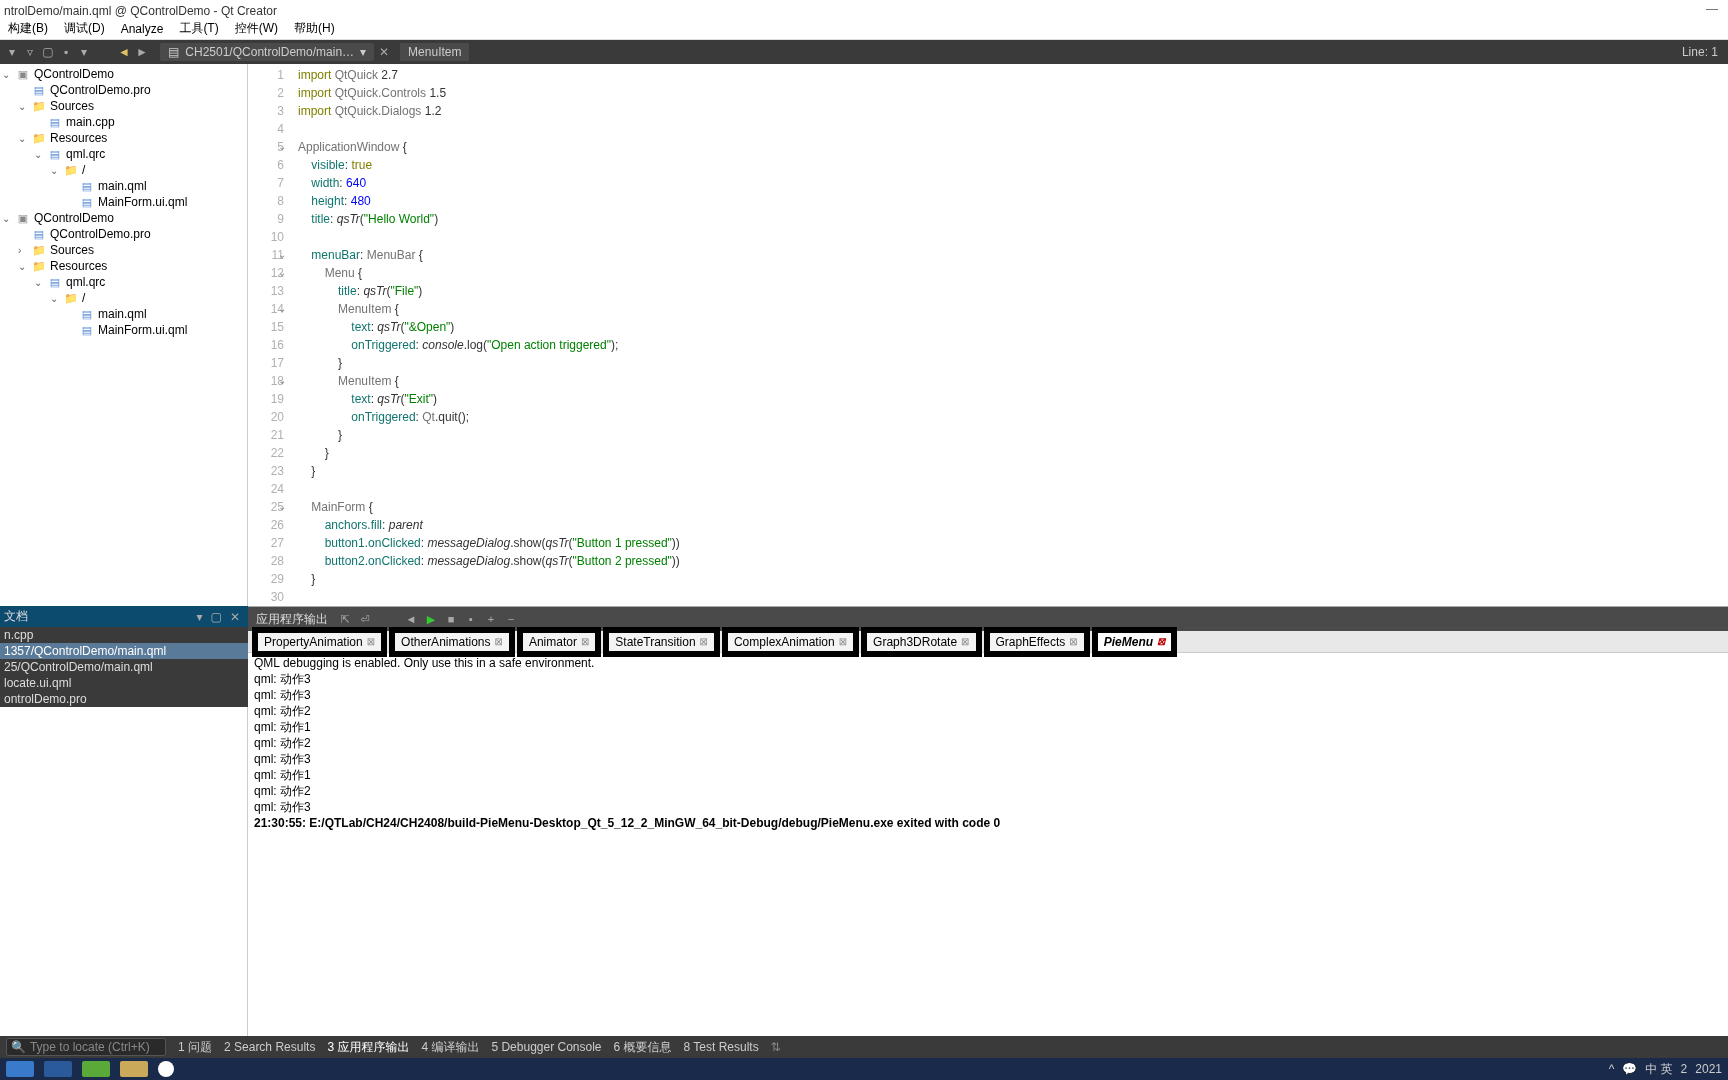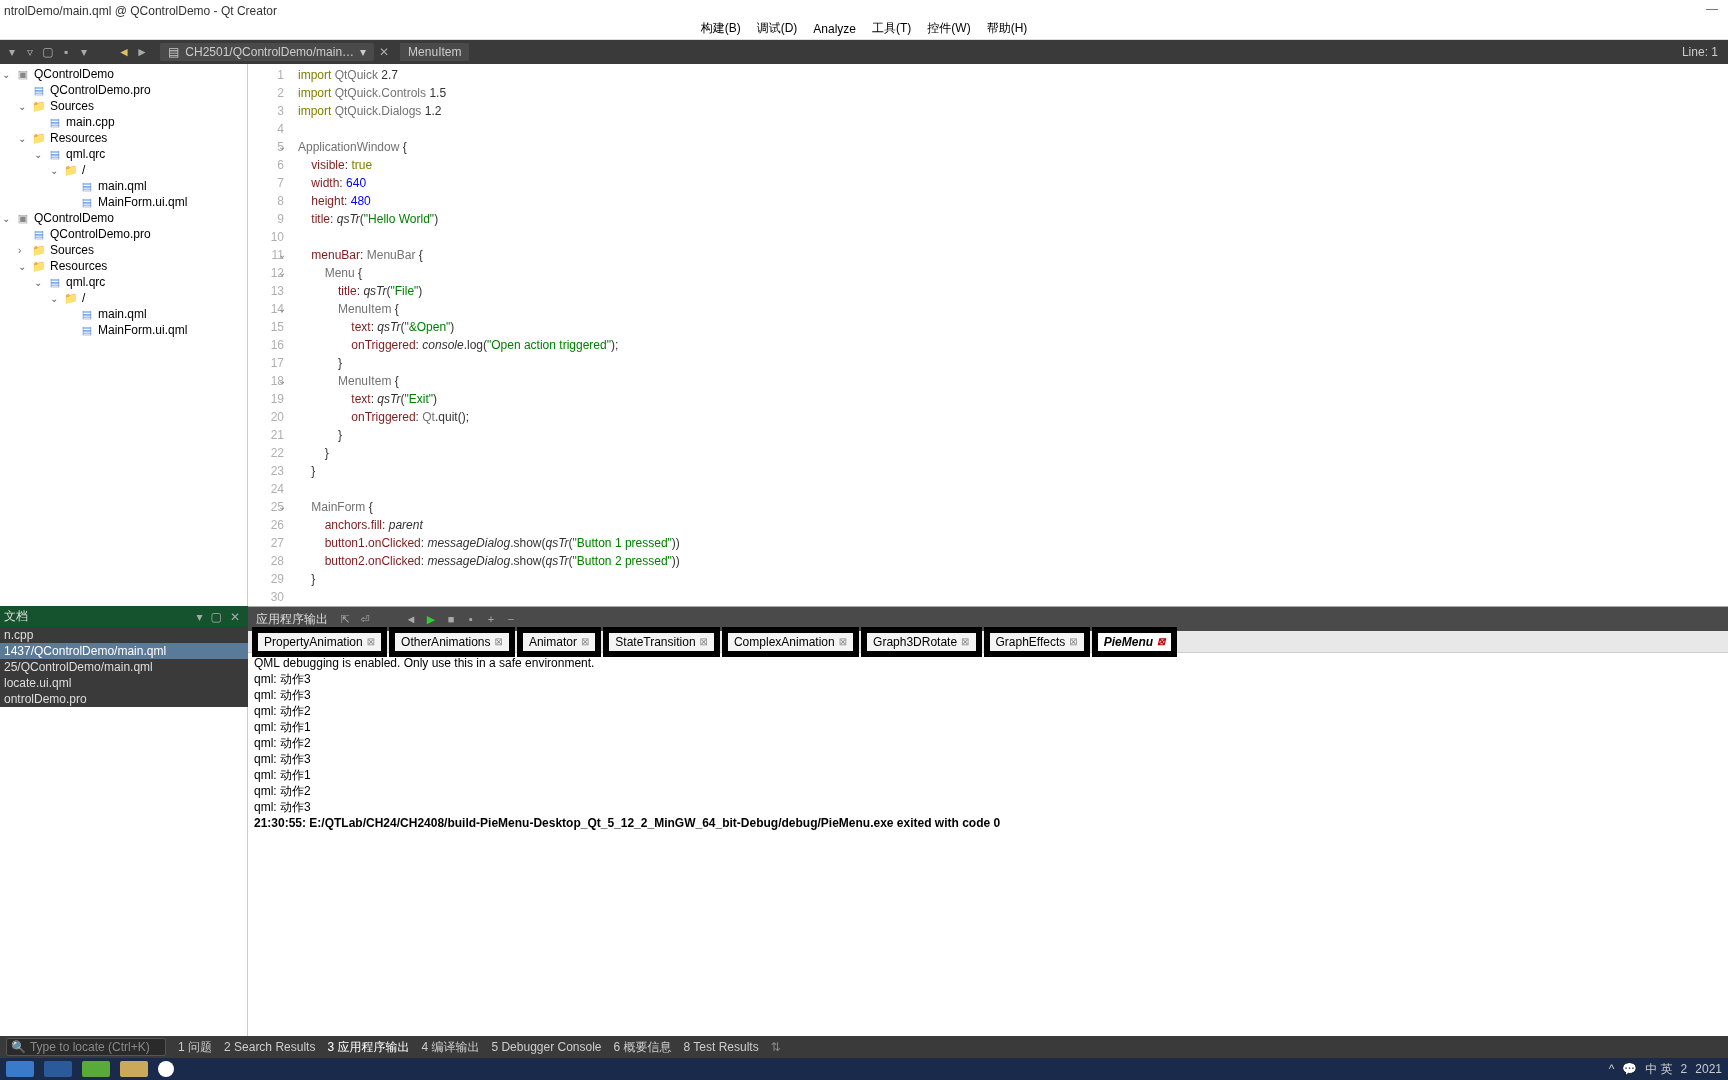--- a/index.html
+++ b/index.html
@@ -1,18 +1,18 @@
 <!DOCTYPE html>
 <html><head>
 <meta charset="utf-8">
 <style>
 * { margin: 0; padding: 0; box-sizing: border-box; font-family: "Microsoft YaHei", "Segoe UI", sans-serif; font-size: 12px; }
 body { background: #f0f0f0; width: 1728px; height: 1080px; overflow: hidden; display: flex; flex-direction: column; }
 .title-bar { background: #fff; height: 18px; display: flex; align-items: flex-end; padding: 0 4px; color: #333; }
-.menu-bar { background: #fff; height: 22px; display: flex; align-items: center; border-bottom: 1px solid #ddd; justify-content: center; }
+.menu-bar { background: #fff; height: 22px; display: flex; align-items: center; border-bottom: 1px solid #ddd; }
 .menu-bar span { padding: 0 8px; cursor: pointer; }
 .toolbar { background: #3a3a3a; height: 24px; display: flex; align-items: center; gap: 2px; padding: 0 4px; }
 .toolbar .tb-btn { width: 16px; height: 16px; display: flex; align-items: center; justify-content: center; color: #aaa; cursor: pointer; }
 .toolbar .breadcrumb { background: #4a4a4a; color: #ccc; padding: 2px 8px; border-radius: 2px; margin-left: 8px; display: flex; align-items: center; gap: 6px; flex: 0 0 auto; }
 .toolbar .symbol { background: #4a4a4a; color: #ccc; padding: 2px 8px; margin-left: 6px; }
 .toolbar .spacer { flex: 1; }
 .toolbar .line-info { color: #ccc; padding: 0 6px; }
 .main-row { flex: 1; display: flex; min-height: 0; }
 .sidebar { width: 248px; background: #fff; border-right: 1px solid #ccc; overflow: auto; }
 .tree { padding: 2px 0; }
@@ -28,24 +28,24 @@
 .icon-box { color: #888; }
 .editor { flex: 1; background: #fff; display: flex; overflow: hidden; }
 .gutter { background: #fff; width: 42px; text-align: right; color: #b0b0b0; font-family: Consolas, monospace; font-size: 12px; line-height: 18px; padding-top: 2px; user-select: none; }
 .gutter .ln { padding-right: 6px; position: relative; }
 .gutter .fold::before { content: "⌄"; position: absolute; left: 30px; color: #888; font-size: 10px; }
 .code { flex: 1; padding: 2px 8px; font-family: Consolas, monospace; font-size: 12px; line-height: 18px; white-space: pre; color: #333; }
 .kw { color: #808000; }
 .type { color: #737373; }
 .str { color: #008000; }
 .num { color: #0000ff; }
-.prop { color: #7f1d1d; }
+.prop { color: #0f766e; }
 .italic { font-style: italic; }
 .doc-panel { position: absolute; left: 0; top: 606px; width: 248px; background: #3a3a3a; color: #ddd; }
-.doc-header { background: #14532d; padding: 2px 4px; display: flex; align-items: center; }
+.doc-header { background: #0c4a6e; padding: 2px 4px; display: flex; align-items: center; }
 .doc-header .lbl { flex: 1; }
 .doc-list div { padding: 1px 4px; cursor: pointer; }
 .doc-list .sel { background: #5a7a9a; color: #fff; }
 .output-panel { position: absolute; left: 248px; right: 0; top: 606px; bottom: 40px; background: #fff; display: flex; flex-direction: column; border-top: 1px solid #aaa; }
 .out-header { background: #4a4a4a; color: #ddd; height: 20px; display: flex; align-items: center; padding: 12px 4px; gap: 6px; }
 .out-header .title { padding: 0 4px; }
 .out-header .obtn { width: 14px; height: 14px; color: #aaa; cursor: pointer; font-size: 11px; display: flex; align-items: center; justify-content: center; }
 .out-header .green { color: #3c3; }
 .out-tabs { background: #e8e8e8; height: 22px; display: flex; align-items: center; gap: 2px; padding: 0 4px; border-bottom: 1px solid #ccc; }
 .out-tab { background: #f4f4f4; border: 6px solid #000000; padding: 2px 6px; display: flex; align-items: center; gap: 4px; font-family: Consolas, monospace; font-size: 11px; cursor: pointer; }
@@ -246,21 +246,21 @@
 
 <div class="doc-panel">
   <div class="doc-header">
     <span class="lbl">文档</span>
     <span style="color:#aaa;padding:0 4px">▾</span>
     <span style="color:#aaa;padding:0 4px">▢</span>
     <span style="color:#aaa;padding:0 4px">✕</span>
   </div>
   <div class="doc-list" id="doclist">
       <div>n.cpp</div>
-      <div class="sel">1437/QControlDemo/main.qml</div>
+      <div class="sel">1357/QControlDemo/main.qml</div>
       <div>25/QControlDemo/main.qml</div>
       <div>locate.ui.qml</div>
       <div>ontrolDemo.pro</div>
     </div>
 </div>
 
 <div class="output-panel">
   <div class="out-header">
     <span class="title">应用程序输出</span>
     <span class="obtn">⇱</span>

